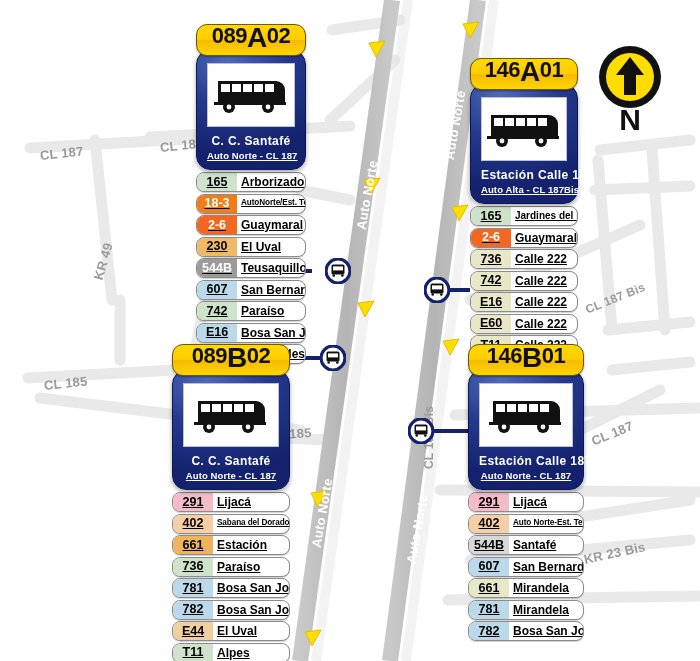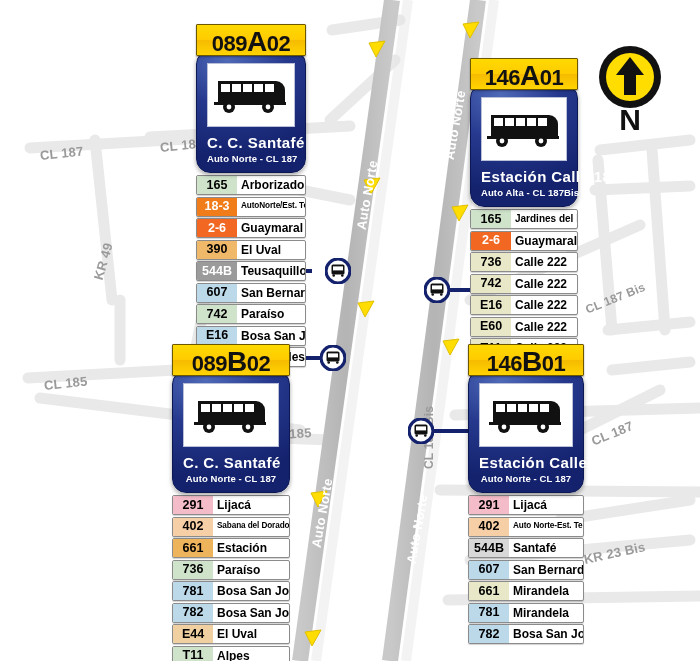--- a/index.html
+++ b/index.html
@@ -38,23 +38,23 @@
 
   
   .stop-marker{position:absolute;width:26px;height:26px;}
 
   
   .sign{position:absolute;width:0;}
   .sign-head{
     position:relative;
     background:linear-gradient(#ffd900 0%,#ffcc00 48%,#f5bb00 52%,#ffd400 100%);
     border:1.6px solid #6d5800;
-    border-radius:1px;
+    border-radius:11px;
     height:30px;
-    display:flex;align-items:flex-end;justify-content:center;
+    display:flex;align-items:flex-start;justify-content:center;
     box-shadow:0 1px 2px rgba(0,0,0,.35);
     z-index:6;
   }
   .sign-head span{
     color:#111;
     font-weight:bold;
     font-size:22px;
     line-height:22px;
     letter-spacing:-0.5px;
     font-family:"Liberation Sans", sans-serif;
@@ -75,47 +75,49 @@
   .sign-pic{
     background:#ffffff;
     border:1px solid #b9c0d8;
     height:62px;
     display:flex;align-items:center;justify-content:center;
   }
   .sign-name{
     color:#ffffff;
     text-align:center;
     font-weight:bold;
-    font-size:15px;
+    font-size:12px;
     margin-top:7px;
     letter-spacing:.4px;
     white-space:nowrap;
   }
   .sign-sub{
     color:#ffffff;
     text-align:center;
     font-weight:bold;
     font-size:9.5px;
     margin-top:2px;
     letter-spacing:.1px;
     white-space:nowrap;
+    text-decoration:underline;
   }
 
   
   .routes{margin-top:2px;}
   .route{
     position:relative;
     background:#ffffff;
     border:1.3px solid #8b8b8b;
-    border-radius:2px;
+    border-radius:8px;
     height:18px;
     margin-top:1.5px;
     display:flex;align-items:stretch;
     overflow:hidden;
     box-shadow:0 1px 1px rgba(0,0,0,.18);
+    text-decoration:underline;
   }
   .route .num{
     min-width:34px;
     display:flex;align-items:center;justify-content:center;
     font-weight:bold;
     font-size:12.5px;
     color:#000;
     padding:0 3px;
     line-height:1;
   }
@@ -297,21 +299,21 @@
         </div>
         <div class="route">
           <div class="num inv" style="background:#f07d1a;color:#ffffff">18-3</div>
           <div class="dest tiny">AutoNorte/Est. Terminal</div>
         </div>
         <div class="route">
           <div class="num inv" style="background:#f26722;color:#ffffff">2-6</div>
           <div class="dest">Guaymaral</div>
         </div>
         <div class="route">
-          <div class="num" style="background:#f0b96a;color:#000000">390</div>
+          <div class="num" style="background:#f0b96a;color:#000000">230</div>
           <div class="dest">El Uval</div>
         </div>
         <div class="route">
           <div class="num inv" style="background:#9b9b9b;color:#ffffff">544B</div>
           <div class="dest">Teusaquillo</div>
         </div>
         <div class="route">
           <div class="num" style="background:#bcd9ea;color:#000000">607</div>
           <div class="dest">San Bernardino</div>
         </div>

